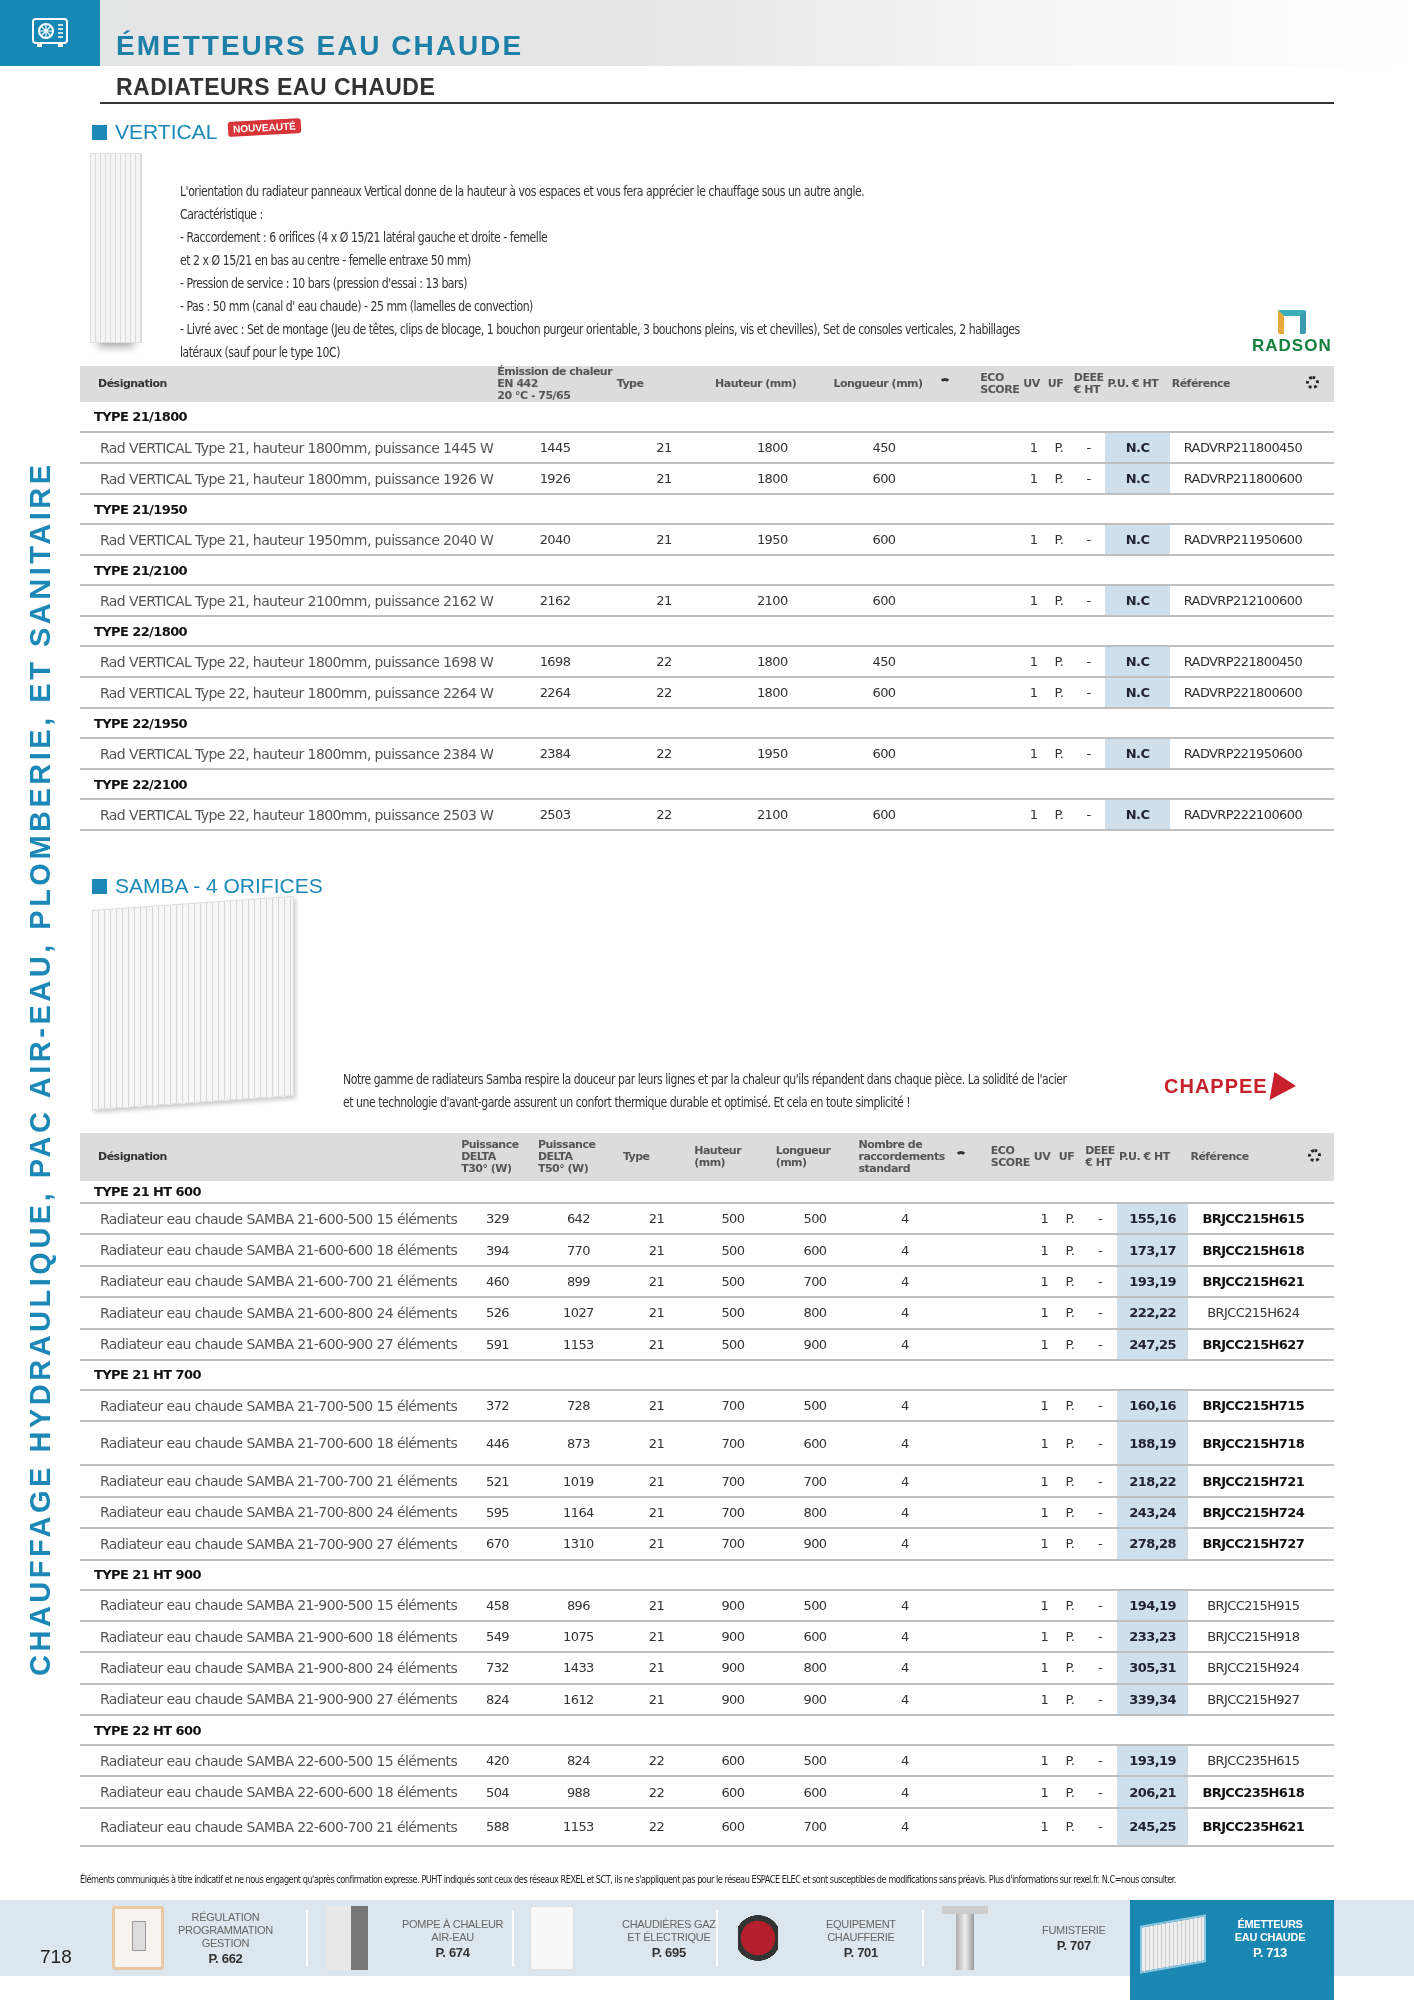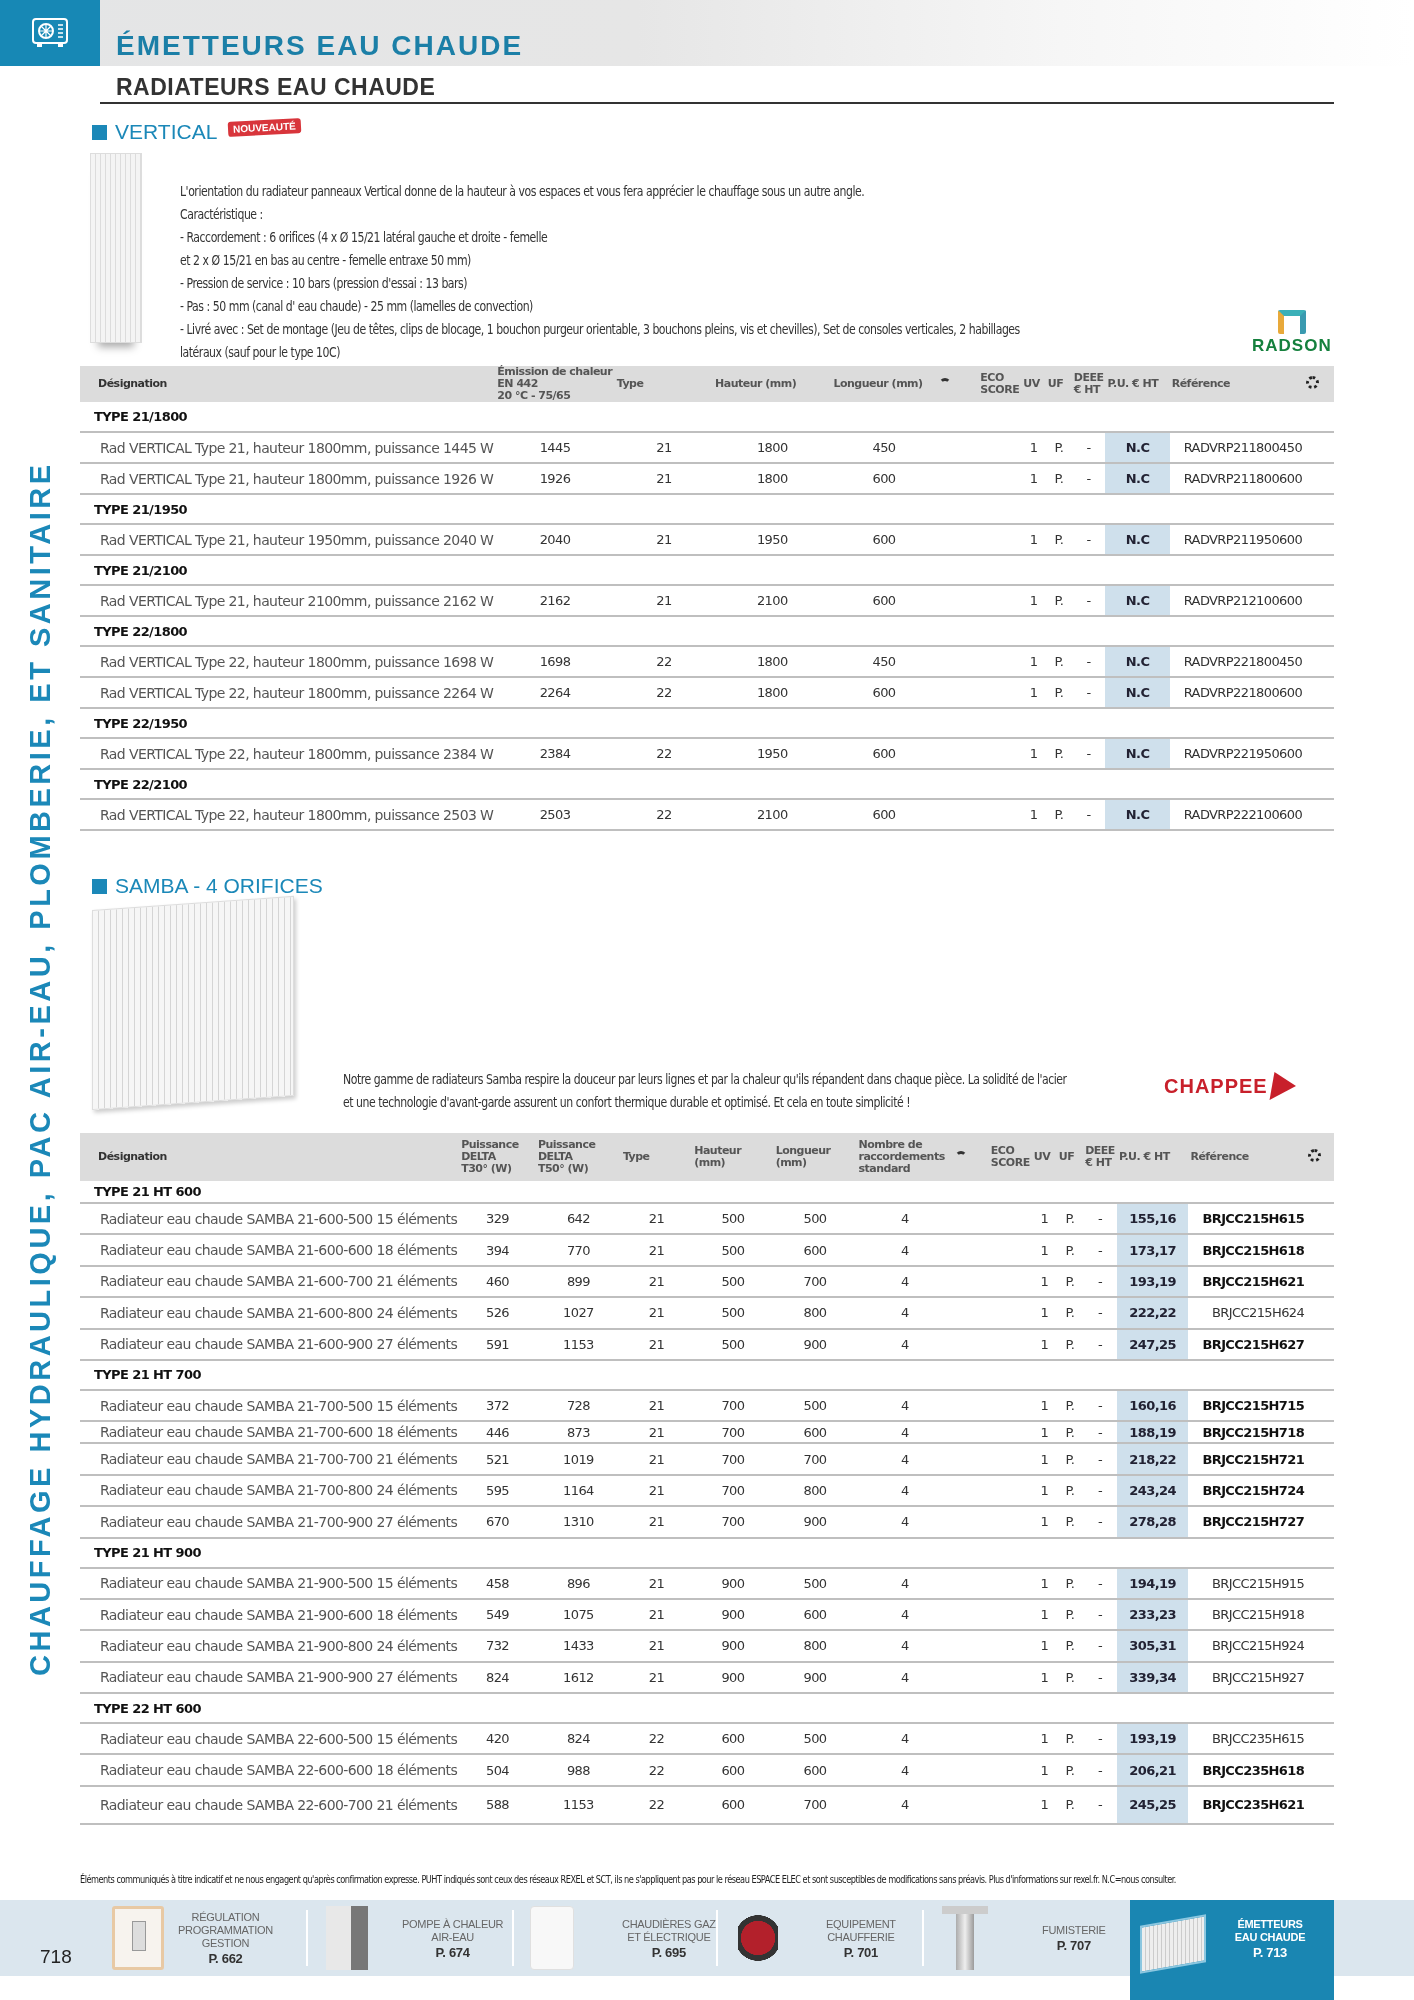--- a/index.html
+++ b/index.html
@@ -23,21 +23,21 @@
 .logo-chappee{position:absolute;left:1164px;top:1072px;display:flex;align-items:center;gap:4px}
 .logo-chappee .name{font-size:20px;font-weight:bold;color:#c8202b;letter-spacing:1px}
 .logo-chappee .swoosh{width:0;height:0;border-top:14px solid transparent;border-bottom:14px solid transparent;border-left:24px solid #c8202b;transform:skewX(-10deg)}
 table.t{position:absolute;left:80px;width:1254px;border-collapse:collapse;font-family:"DejaVu Sans",sans-serif}
 table.t th{background:#dcdcdc;font-weight:bold;font-size:11px;color:#555;line-height:12px;text-align:left;padding:0 2px;letter-spacing:-.5px}
 table.t th.l{text-align:left;padding-left:18px;font-weight:bold;color:#333}
 table.t td{font-size:13px;color:#333;text-align:center;border-bottom:2px solid #bfbfbf;letter-spacing:-.6px;padding:0 2px;white-space:nowrap}
 table.t td.d{text-align:center;padding-left:20px;color:#555;font-size:14px}
 table.t tr.grp td{border-bottom:2px solid #bfbfbf;font-weight:bold;text-align:left;padding-left:14px;font-size:13px;color:#111}
 table.t td.pr{background:#cfe0ec;font-weight:bold;color:#223}
-table.t td.rf{text-align:right;padding-left:14px;color:#333}
+table.t td.rf{text-align:center;padding-left:14px;color:#333}
 table.t td.rf.b{font-weight:bold;color:#111}
 .wifi{display:inline-block;width:12px;height:9px;border:3px solid #333;border-bottom:none;border-left-color:transparent;border-right-color:transparent;border-radius:12px 12px 0 0}
 .recycle{display:inline-block;width:13px;height:13px;border-radius:50%;border:3px dotted #222}
 .foot-note{position:absolute;left:80px;top:1874px;width:1254px;font-size:10px;color:#222;font-family:"DejaVu Sans",sans-serif;letter-spacing:-.6px;white-space:nowrap;transform:scaleX(.82);transform-origin:0 0}
 .nav-bar{position:absolute;left:0;top:1900px;width:1414px;height:76px;background:#dbe6ee}
 .page-num{position:absolute;left:40px;top:1946px;font-size:19px;color:#222}
 .nav-item{position:absolute;top:1900px;height:76px;display:flex;align-items:center}
 .nav-thumb{width:52px;height:64px;margin-right:14px}
 .nav-lbl{text-align:center;font-size:11px;line-height:13px;color:#666;letter-spacing:-.3px}
 .nav-lbl .pg{display:block;font-size:13px;font-weight:bold;color:#333;margin-top:2px}
@@ -415,21 +415,21 @@
         <td>4</td>
         <td></td>
         <td></td>
         <td>1</td>
         <td>P.</td>
         <td>-</td>
         <td class="pr">160,16</td>
         <td class="rf b">BRJCC215H715</td>
         <td></td>
       </tr>
-      <tr style="height: 22px;">
+      <tr style="height: 44px;">
         <td class="d">Radiateur eau chaude SAMBA 21-700-600 18 éléments</td>
         <td>446</td>
         <td>873</td>
         <td>21</td>
         <td>700</td>
         <td>600</td>
         <td>4</td>
         <td></td>
         <td></td>
         <td>1</td>

